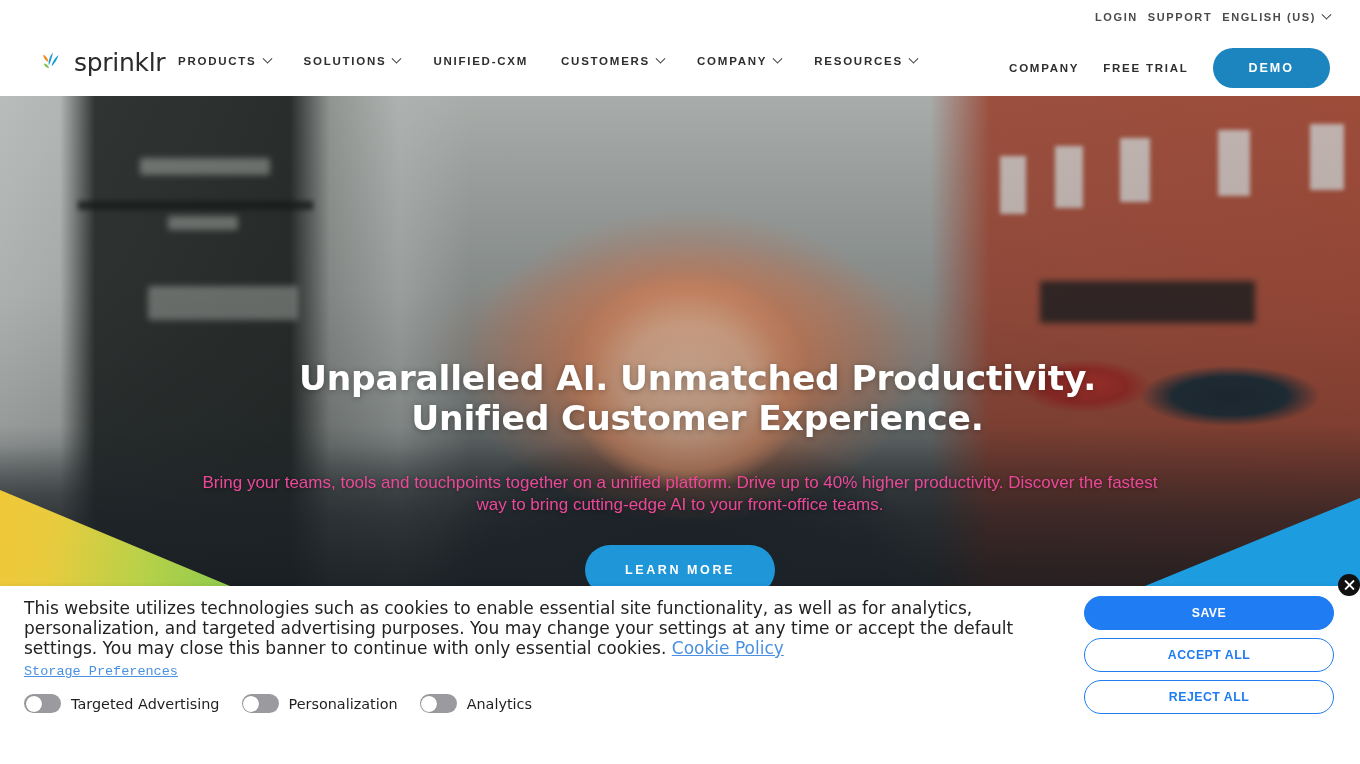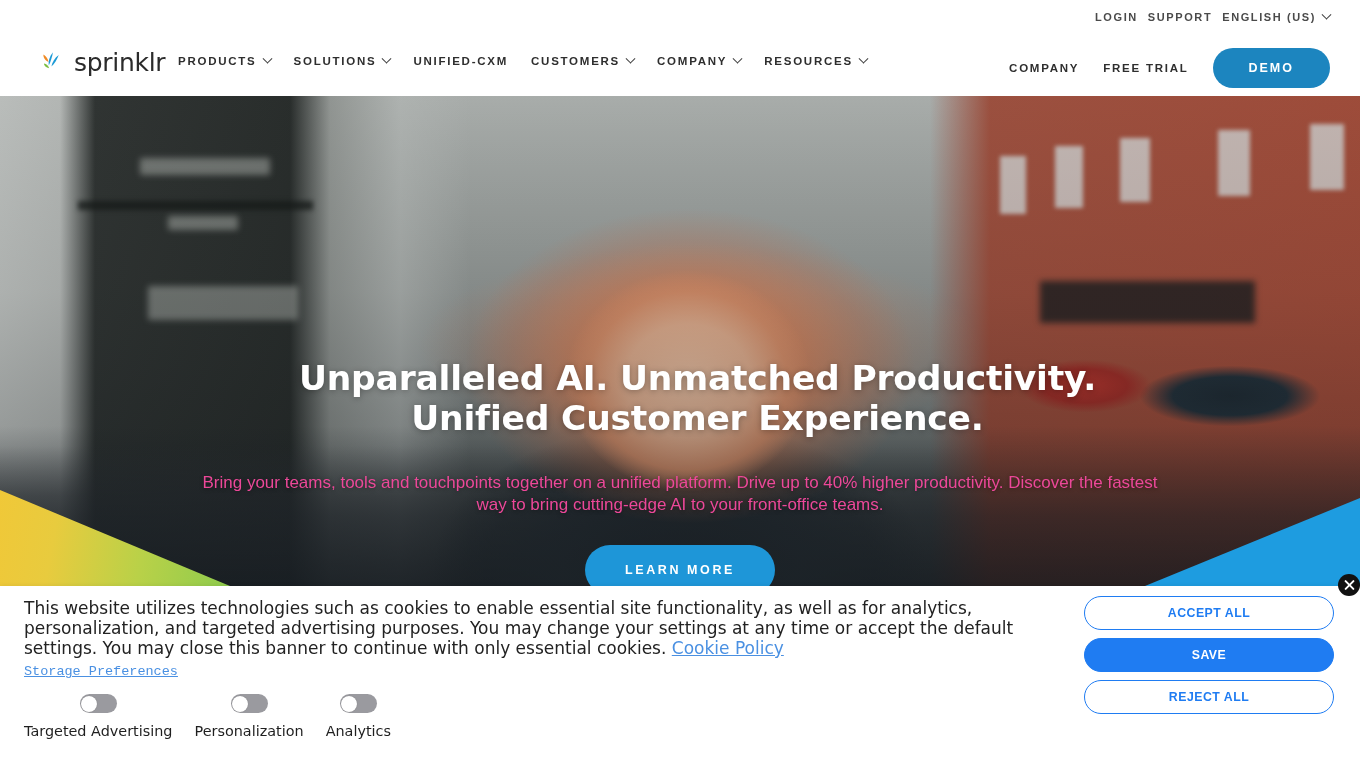--- a/index.html
+++ b/index.html
@@ -90,21 +90,21 @@
     line-height: 1;
     font-family: "DejaVu Sans", sans-serif;
   }
 
   .primary-nav {
     position: absolute;
     left: 178px;
     top: 55px;
     display: flex;
     align-items: center;
-    gap: 23px;
+    gap: 33px;
   }
   .nav-item {
     display: flex;
     align-items: center;
     gap: 7px;
     font-size: 11.5px;
     letter-spacing: 1.75px;
     font-weight: 700;
     color: #2e2e2e;
     text-decoration: none;
@@ -313,21 +313,20 @@
     top: 108px;
     display: flex;
     align-items: center;
     gap: 22px;
   }
   .toggle-group {
     display: flex;
     align-items: center;
     gap: 10px;
     cursor: pointer;
-    flex-direction: column;
   }
   .switch {
     width: 37px; height: 19px;
     border-radius: 10px;
     background: #9a9a9f;
     position: relative;
     flex: none;
   }
   .switch::after {
     content: "";
@@ -507,19 +506,19 @@
         <span class="switch"></span>
         <span class="toggle-label">Personalization</span>
       </div>
       <div class="toggle-group">
         <span class="switch"></span>
         <span class="toggle-label">Analytics</span>
       </div>
     </div>
 
     <div class="cookie-actions">
+      <button class="btn-pill btn-save">SAVE</button>
       <button class="btn-pill btn-outline">ACCEPT ALL</button>
-      <button class="btn-pill btn-save">SAVE</button>
       <button class="btn-pill btn-outline">REJECT ALL</button>
     </div>
   </section>
 
 </div>
 
 </body></html>

